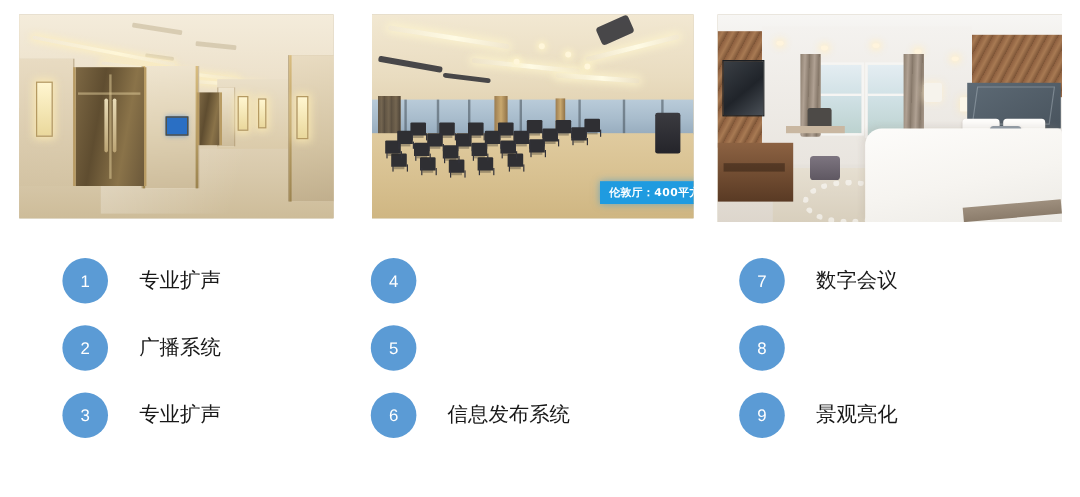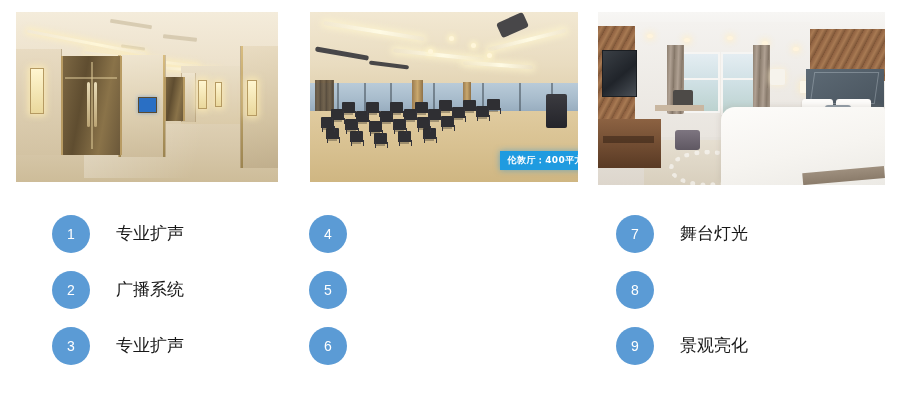--- a/index.html
+++ b/index.html
@@ -666,27 +666,28 @@
 
   <div class="feature-col" id="feature-col-2">
     <div class="feature-item">
       <div class="feature-badge">4</div>
     </div>
     <div class="feature-item">
       <div class="feature-badge">5</div>
     </div>
     <div class="feature-item">
       <div class="feature-badge">6</div>
+      <div class="feature-label">信息发布系统</div>
     </div>
   </div>
 
   <div class="feature-col" id="feature-col-3">
     <div class="feature-item">
       <div class="feature-badge">7</div>
-      <div class="feature-label">舞台灯光</div>
+      <div class="feature-label">数字会议</div>
     </div>
     <div class="feature-item">
       <div class="feature-badge">8</div>
     </div>
     <div class="feature-item">
       <div class="feature-badge">9</div>
       <div class="feature-label">景观亮化</div>
     </div>
   </div>
 </div>

